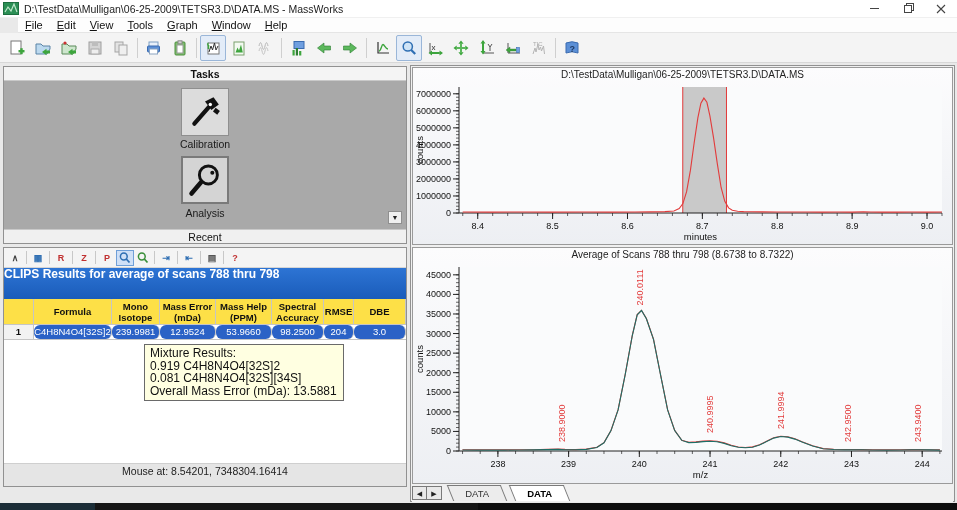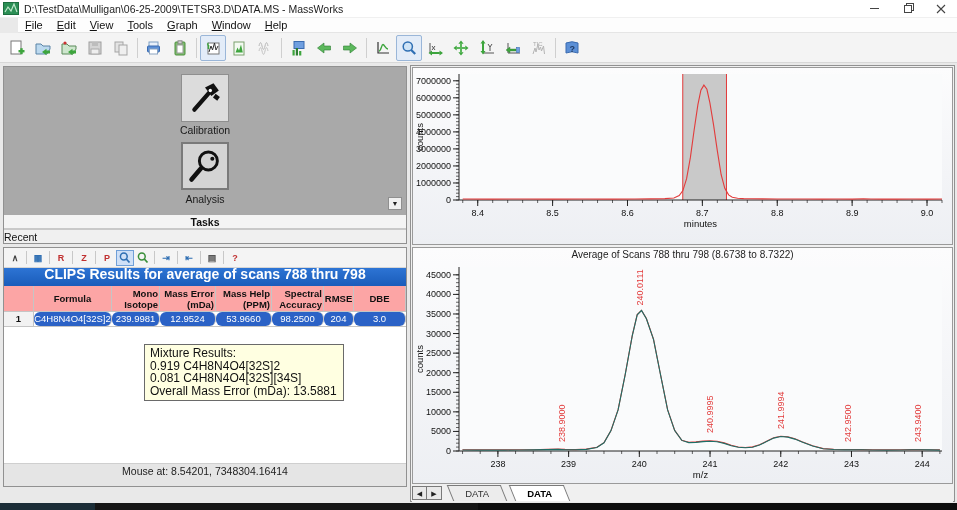--- a/index.html
+++ b/index.html
@@ -34,31 +34,31 @@
   #tasks-panel { left:3px; top:66px; width:404px; height:178px; }
   #tasks-header { height:14px; background:#f4f4f4; border-bottom:1px solid #c9c9c9; text-align:center; font-weight:bold; font-size:10.5px; line-height:14px; }
   #tasks-body { position:relative; height:148px; background:#a9a9a9; }
   .task-btn { position:absolute; left:177px; width:48px; height:48px; background:#dcdcdc; border:1px solid #8f8f8f; display:flex; align-items:center; justify-content:center; }
   #task-calibration { top:7px; }
   #task-analysis { top:75px; border:2px solid #7a7a7a; background:#d4d4d4; }
   .task-label { position:absolute; left:0; width:100%; text-align:center; font-size:10.5px; color:#1a1a1a; }
   #label-calibration { top:57px; }
   #label-analysis { top:126px; }
   #tasks-drop { position:absolute; right:4px; top:130px; width:14px; height:13px; background:#f0f0f0; border:1px solid #8f8f8f; font-size:7px; line-height:11px; text-align:center; color:#222; }
-  #recent-bar { height:14px; background:#f0f0f0; border-top:1px solid #c9c9c9; font-size:10.5px; line-height:14px; }
+  #recent-bar { height:14px; background:#f0f0f0; border-top:1px solid #c9c9c9; text-align:center; font-size:10.5px; line-height:14px; }
 
   
   #results-panel { left:3px; top:247px; width:404px; height:240px; background:#fff; }
   #mini-toolbar { height:20px; background:#f4f4f4; border-bottom:1px solid #d5d5d5; display:flex; align-items:center; padding-left:2px; }
   .mtb-btn { min-width:18px; height:16px; display:flex; align-items:center; justify-content:center; font-size:9px; font-weight:bold; border:1px solid transparent; }
   .mtb-btn.active { background:#cfe0f7; border:1px solid #6f9fd8; }
   .mtb-sep { width:1px; height:13px; background:#c8c8c8; margin:0 2px; }
-  #clips-header { height:18px; background:linear-gradient(#2d74d4,#1a5cba); color:#fff; font-weight:bold; font-size:14px; text-align:center; line-height:13px; }
+  #clips-header { height:31px; background:linear-gradient(#2d74d4,#1a5cba); color:#fff; font-weight:bold; font-size:12px; text-align:left; line-height:13px; }
   #results-table { display:grid; grid-template-columns:30px 78px 48px 56px 56px 52px 30px 1fr; border-bottom:1px solid #c5c5c5; }
-  .th { background:#fca5a5; border-right:1px solid #c5c5c5; border-bottom:1px solid #c5c5c5; font-weight:bold; font-size:9.5px; text-align:right; padding:1px 1px; display:flex; align-items:center; justify-content:center; min-height:26px; line-height:11px; }
+  .th { background:#fde047; border-right:1px solid #c5c5c5; border-bottom:1px solid #c5c5c5; font-weight:bold; font-size:9.5px; text-align:center; padding:1px 1px; display:flex; align-items:center; justify-content:center; min-height:26px; line-height:11px; }
   .td { font-size:9.5px; text-align:center; padding:1px 0; border-right:1px solid #c5c5c5; min-height:13px; line-height:12px; }
   .td.rownum { background:#f2f2f2; font-weight:bold; }
   .td.sel { background:#2b62c6; color:#fff;border-radius:6px; }
   #mix-tooltip { position:absolute; left:140px; top:82px; background:#ffffe1; border:1px solid #6a6a6a; padding:2px 6px 3px 5px; font-size:12px; line-height:12.5px; color:#111;margin-top:14px; }
   #results-status { position:absolute; left:0; bottom:0; width:100%; height:23px; border-top:1px solid #cfcfcf; background:#e5e5e5; text-align:center; font-size:10.5px; line-height:15px; color:#222; }
 
   
   #right-panel { left:410px; top:65px; width:545px; height:437px; background:#f0f0f0; }
   .chart-pane { position:absolute; left:1px; width:541px; border:1px solid #9a9a9a; background:linear-gradient(#fcfcfd,#edeff3); }
   #pane-top { top:1px; height:178px; }
@@ -259,20 +259,21 @@
   <div class="tsep"></div>
   <div class="tbtn">
       <svg width="18" height="18" viewBox="0 0 18 18">
         <path d="M3 4q6-2.5 12 0v10q-6-2.5-12 0z" fill="#5b8fd6" stroke="#3a6bb0"></path>
         <text x="6.5" y="12.5" font-size="9" font-weight="bold" fill="#1d3a66">?</text>
       </svg>
     </div>
 </div>
 
 <div id="tasks-panel" class="panel">
+  <div id="tasks-header">Tasks</div>
   <div id="tasks-body">
     <div class="task-btn" id="task-calibration">
       <span>
         <svg width="34" height="34" viewBox="0 0 32 32">
             <line x1="6" y1="27" x2="20" y2="11" stroke="#111" stroke-width="4" stroke-linecap="round"></line>
             <path d="M16 6l8-4 5 7-7 5z" fill="#111"></path>
             <path d="M26 12l4 3-2.5 3.5-4-3z" fill="#111"></path>
             <circle cx="21" cy="9" r="1.6" fill="#fff"></circle>
           </svg>
       </span>
@@ -283,21 +284,20 @@
         <svg width="36" height="36" viewBox="0 0 32 32">
             <circle cx="19" cy="11.5" r="8" fill="none" stroke="#111" stroke-width="2.6"></circle>
             <circle cx="22.5" cy="9.5" r="1.8" fill="#111"></circle>
             <line x1="12.5" y1="18" x2="4" y2="28" stroke="#111" stroke-width="4" stroke-linecap="round"></line>
           </svg>
       </span>
     </div>
     <div class="task-label" id="label-analysis">Analysis</div>
     <div id="tasks-drop">▼</div>
   </div>
-  <div id="tasks-header">Tasks</div>
   <div id="recent-bar">Recent</div>
 </div>
 
 <div id="results-panel" class="panel">
   <div id="mini-toolbar">
       <div class="mtb-btn" style="color: rgb(68, 68, 68);">∧</div>
       <div class="mtb-sep"></div>
       <div class="mtb-btn" style="color: rgb(47, 111, 179);">▦</div>
       <div class="mtb-sep"></div>
       <div class="mtb-btn" style="color: rgb(192, 48, 48);">R</div>
@@ -349,20 +349,21 @@
     <div>Mixture Results:</div>
     <div>0.919 C4H8N4O4[32S]2</div>
     <div>0.081 C4H8N4O4[32S][34S]</div>
     <div>Overall Mass Error (mDa): 13.5881</div>
   </div>
   <div id="results-status">Mouse at: 8.54201, 7348304.16414</div>
 </div>
 
 <div id="right-panel" class="panel">
   <div class="chart-pane" id="pane-top">
+    <div class="chart-title">D:\TestData\Mulligan\06-25-2009\TETSR3.D\DATA.MS</div>
     <svg id="chart0" width="539" height="162">
         <rect x="46" y="6" width="483" height="126" fill="#fafbfc"></rect>
         <rect x="269.752558139535" y="6" width="43.73209302325637" height="126" fill="#c9c9c9"></rect>
         <line x1="269.752558139535" y1="6" x2="269.752558139535" y2="132" stroke="#e23b3b"></line>
         <line x1="313.48465116279135" y1="6" x2="313.48465116279135" y2="132" stroke="#e23b3b"></line>
         <line x1="46" y1="132" x2="529" y2="132" stroke="#222"></line>
         <line x1="46" y1="132" x2="46" y2="6" stroke="#222"></line>
         <line x1="43" y1="132" x2="46" y2="132" stroke="#222" stroke-width="0.7"></line>
         <line x1="43" y1="128.59459459459458" x2="46" y2="128.59459459459458" stroke="#222" stroke-width="0.7"></line>
         <line x1="43" y1="125.1891891891892" x2="46" y2="125.1891891891892" stroke="#222" stroke-width="0.7"></line>

